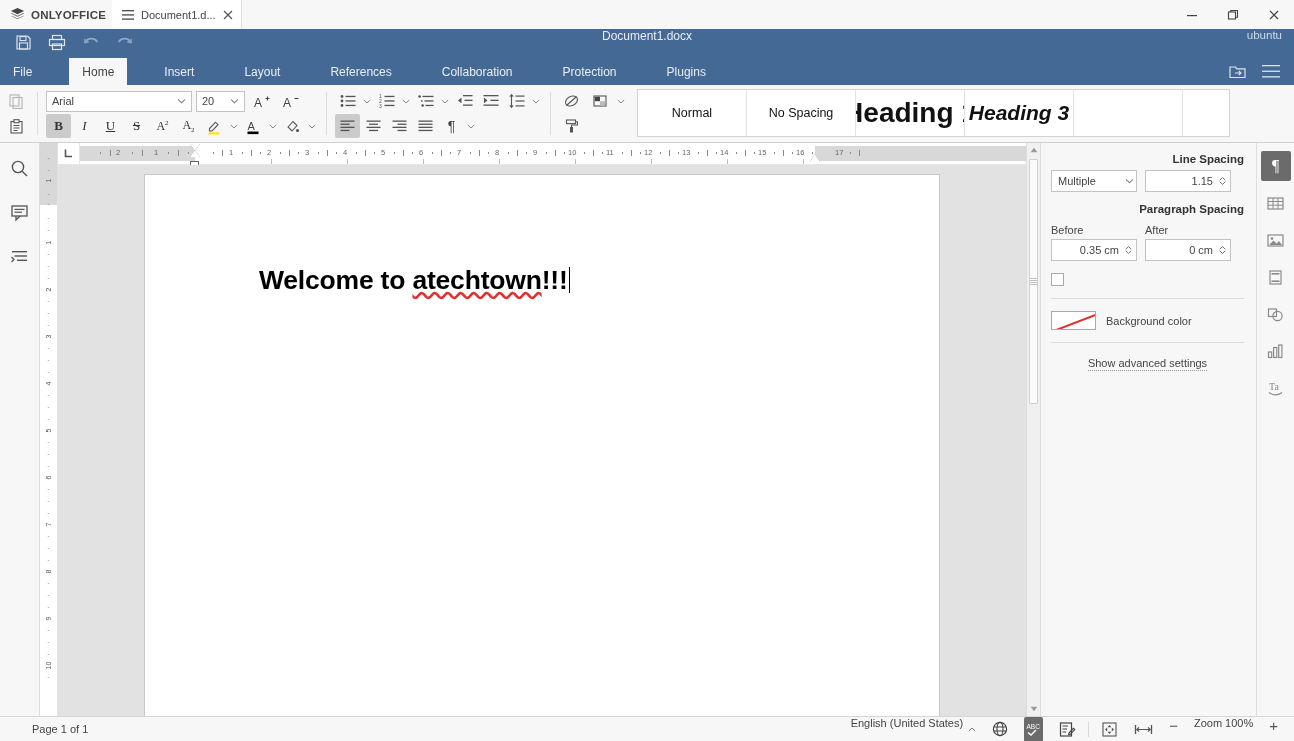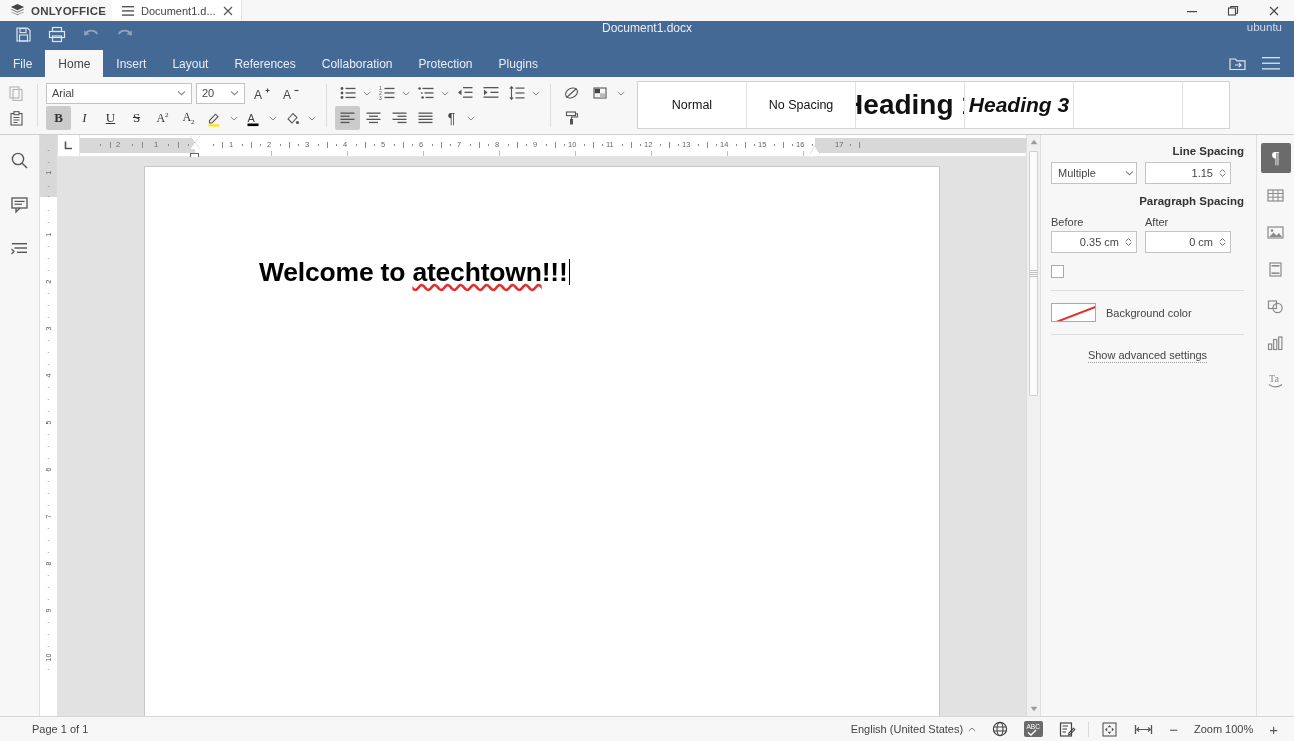--- a/index.html
+++ b/index.html
@@ -8,21 +8,21 @@
     width: 1294px; height: 741px;
     overflow: hidden;
     font-family: "Liberation Sans", sans-serif;
     background: #f1f1f1;
     -webkit-font-smoothing: antialiased;
   }
   .app { width: 1294px; height: 741px; position: relative; display: flex; flex-direction: column; }
 
   
   .titlebar {
-    height: 21px; background: #ef4444; display: flex; align-items: stretch;
+    height: 29px; background: #ef4444; display: flex; align-items: stretch;
     position: relative; flex: none;
   }
   .logo-box {
     width: 112px; display: flex; align-items: center; gap: 6px;
     padding-left: 10px; background: #f7f7f7;
   }
   .logo-text { font-size: 11.5px; font-weight: bold; color: #444; letter-spacing: .2px; }
   .doc-tab {
     min-width: 112px; background: #fff; display: flex; align-items: center;
     gap: 7px; padding: 0 8px 0 10px; border-right: 1px solid #e0e0e0;
@@ -49,21 +49,21 @@
     color: #dfe6ef;
   }
   .qat-btn.disabled { color: #8fa4c0; }
   .doc-name-center {
     position: absolute; left: 0; right: 0; text-align: center;
     font-size: 12px; color: #e9eef5; pointer-events: none;
   }
   .user-name {
     position: absolute; right: 12px; font-size: 11.5px; color: #cfdbea;
   }
-  .header-tabs { height: 27px; display: flex; align-items: stretch; position: relative; }
+  .header-tabs { height: 27px; display: flex; align-items: stretch; position: relative; gap: 24px; }
   .mtab {
     padding: 0 13px; display: flex; align-items: center;
     font-size: 12px; color: #e8eef6;
   }
   .mtab.active { background: #f7f7f7; color: #444; }
   .header-right-icons {
     position: absolute; right: 8px; top: 0; height: 27px;
     display: flex; align-items: center; gap: 16px; padding-right: 6px;
   }
   .hr-icon { color: #dbe4ef; display: flex; align-items: center; }
@@ -281,21 +281,21 @@
   .statusbar {
     height: 25px; background: #f7f7f7; border-top: 1px solid #d5d5d5;
     display: flex; align-items: center; flex: none; font-size: 11px; color: #444;
     position: relative;
   }
   .sb-left { padding-left: 32px; }
   .sb-right {
     position: absolute; right: 8px; display: flex; align-items: center; gap: 0px;
   }
   .sb-item {
-    display: flex; align-items: center; gap: 5px; padding: 0 8px; height: 25px;
+    display: flex; gap: 5px; padding: 0 8px; height: 25px;
     color: #444;
   }
   .sb-icon { display: flex; align-items: center; justify-content: center; color: #555; }
   .sb-icon.boxed { background: #6b6b6b; color: #fff; border-radius: 2px; padding: 1px 2px; }
   .sb-sep { width: 1px; height: 15px; background: #d8d8d8; margin: 0 4px; }
   svg { display: block; }
 </style>
 </head>
 <body>
 

